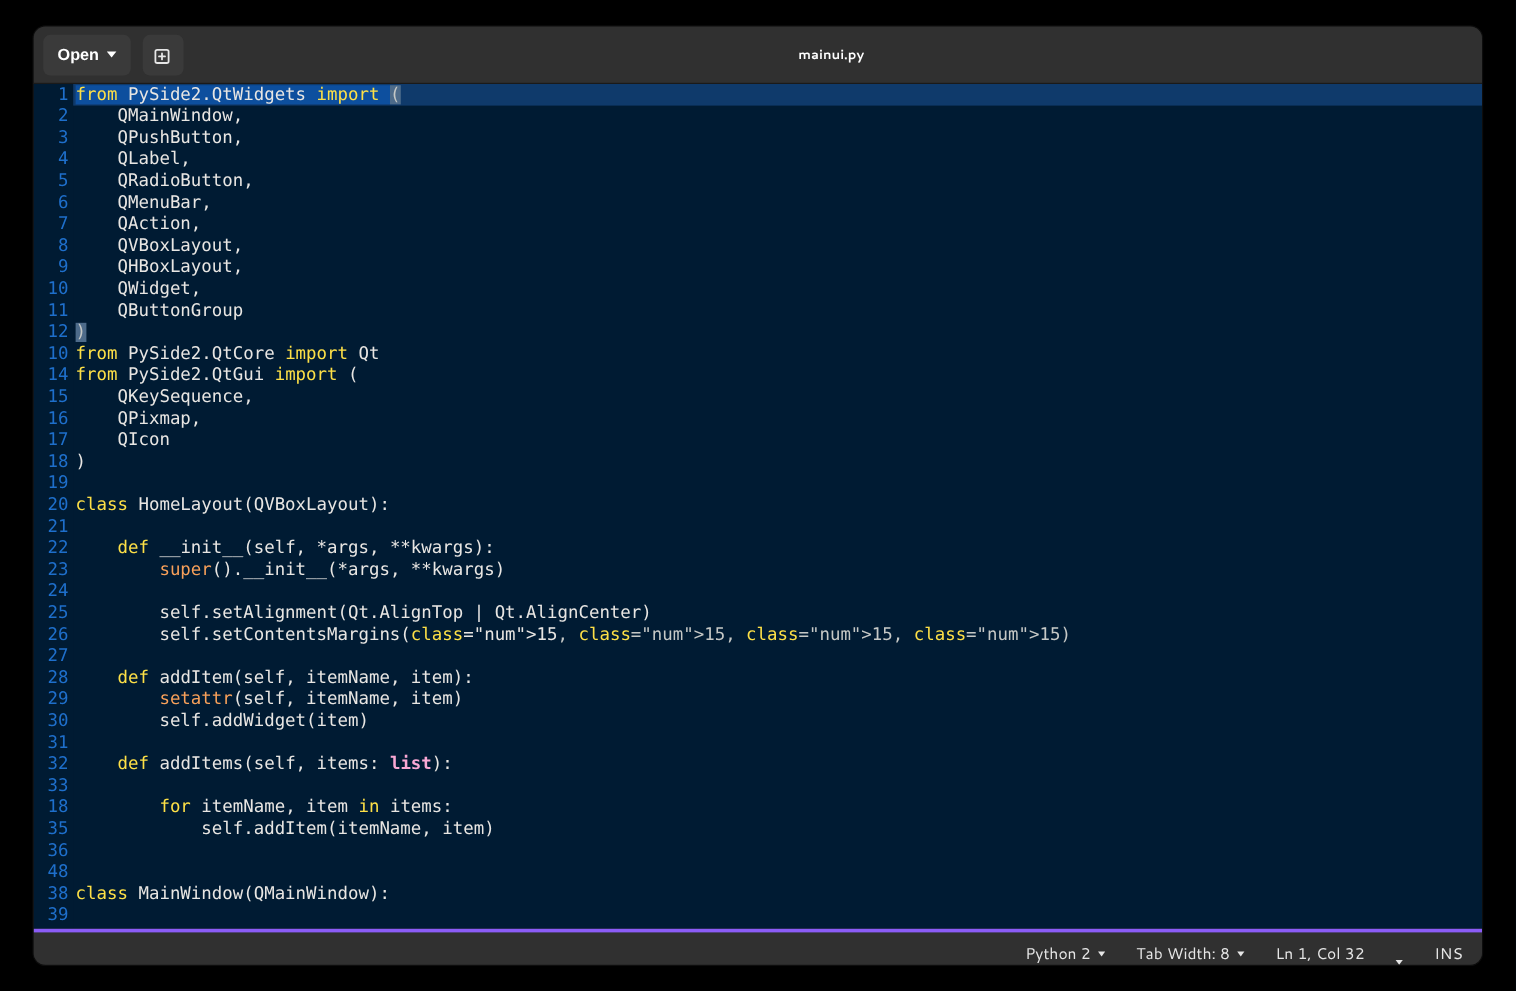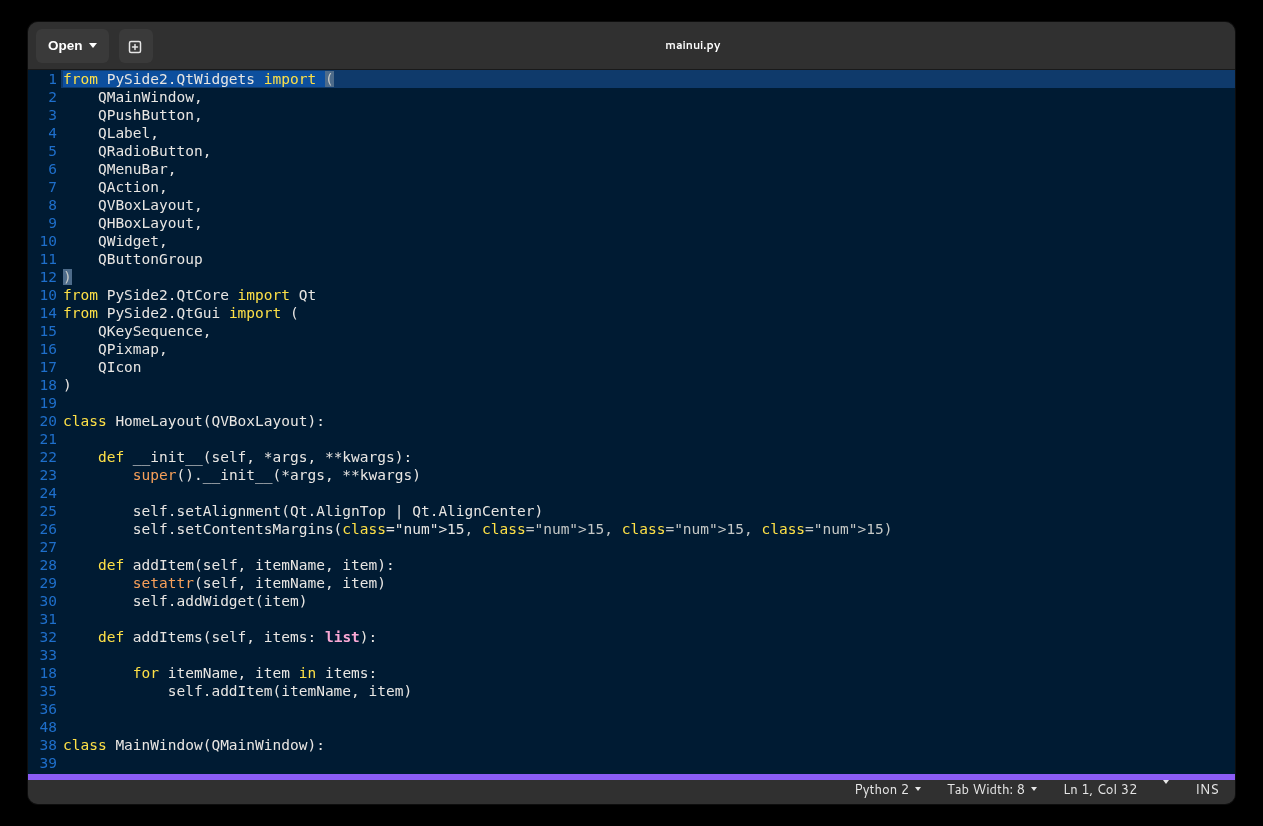--- a/index.html
+++ b/index.html
@@ -76,26 +76,26 @@
   .kwb  { color:#fde047; font-weight:400; }   
   .kw2  { color:#f7a05a; }                     
   .typ  { color:#f9a8d4; font-weight:700; }
   .txt  { color:#e8e6e3; }
   
   .status {
     height:30px;
     background:#303030;
     color:#e6e6e6;
     display:flex;
-    align-items:flex-start;
+    align-items:flex-end;
     justify-content:flex-end;
     gap:26px;
     padding:0 16px;
     font-size:13px;
-    border-top:6px solid #8b5cf6;
+    border-top:3px solid #8b5cf6;
   }
   .status .item { display:flex; align-items:center; gap:6px; cursor:pointer; }
   .status .chev-small { width:0;height:0;border-left:3.5px solid transparent;border-right:3.5px solid transparent;border-top:4.5px solid #e6e6e6; }
 </style>
 </head>
 <body>
 
 <div class="window">
 
   <div class="headerbar">

